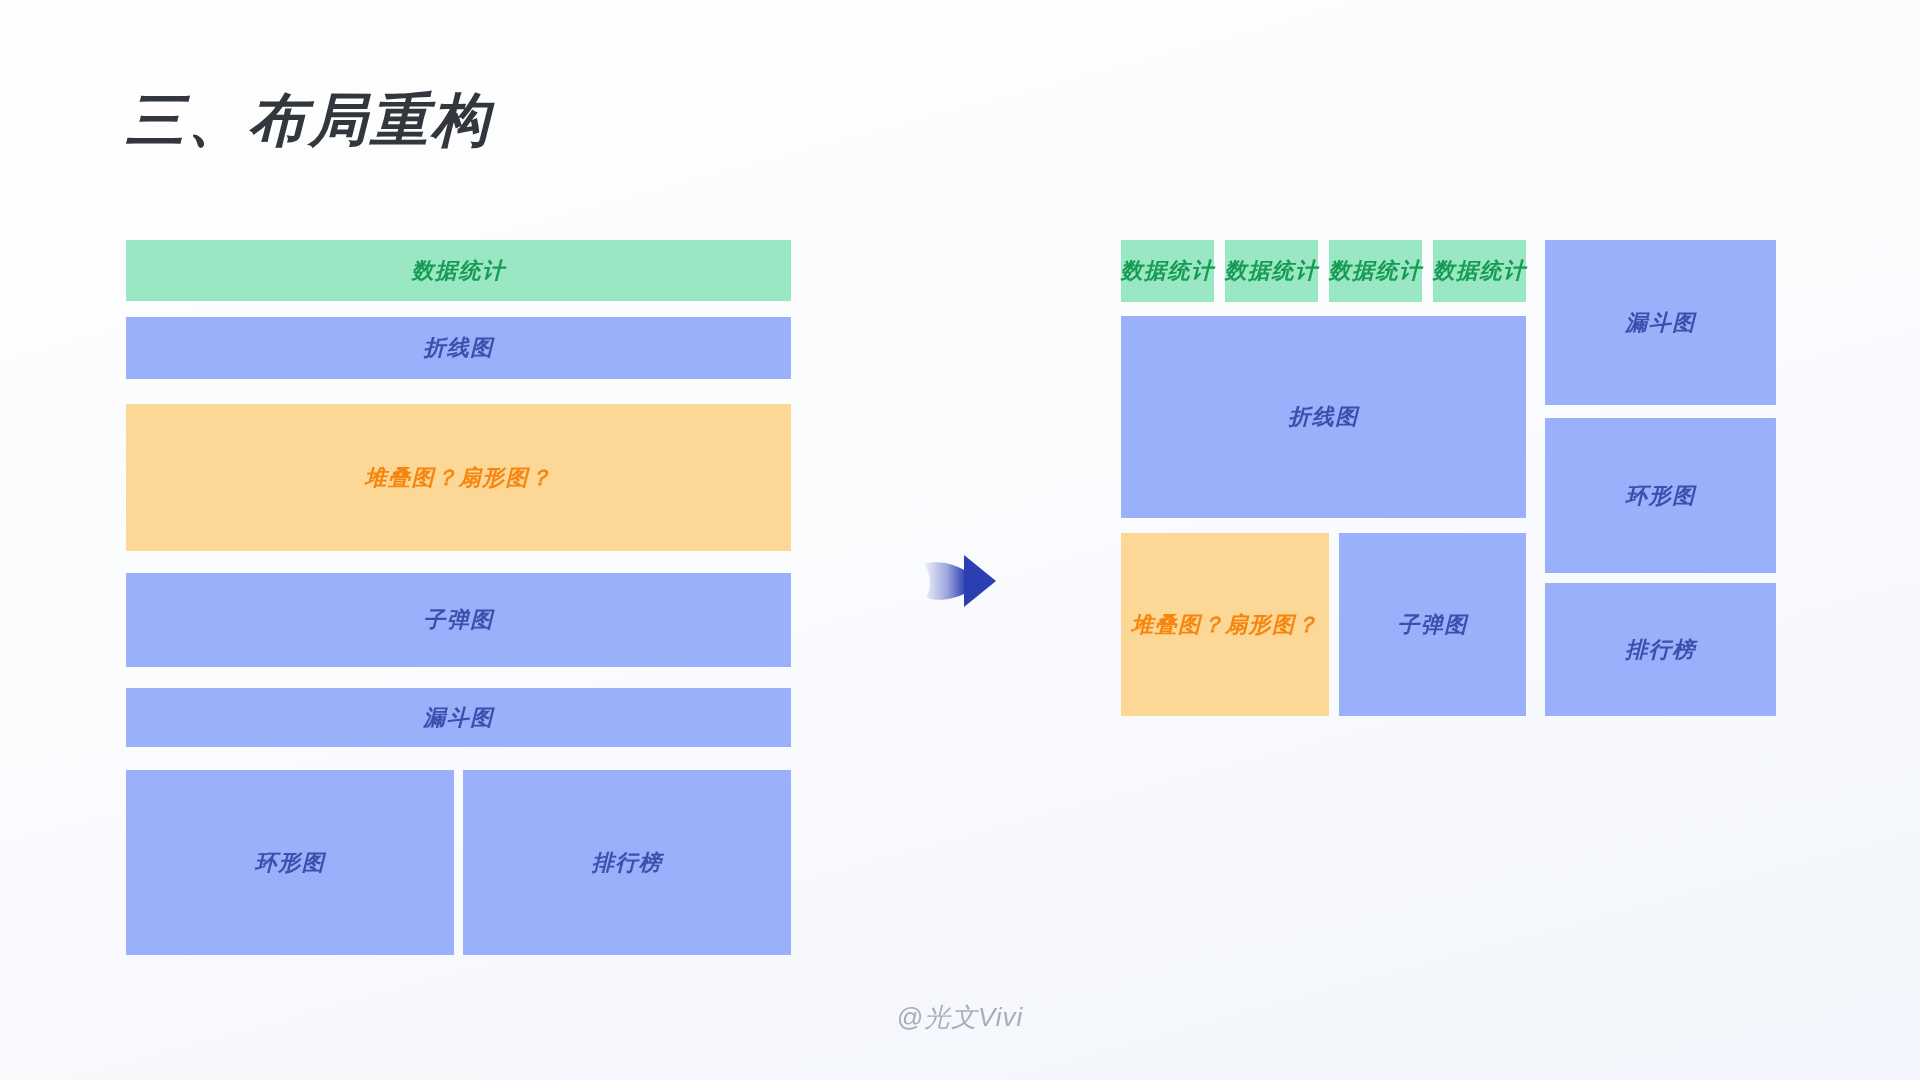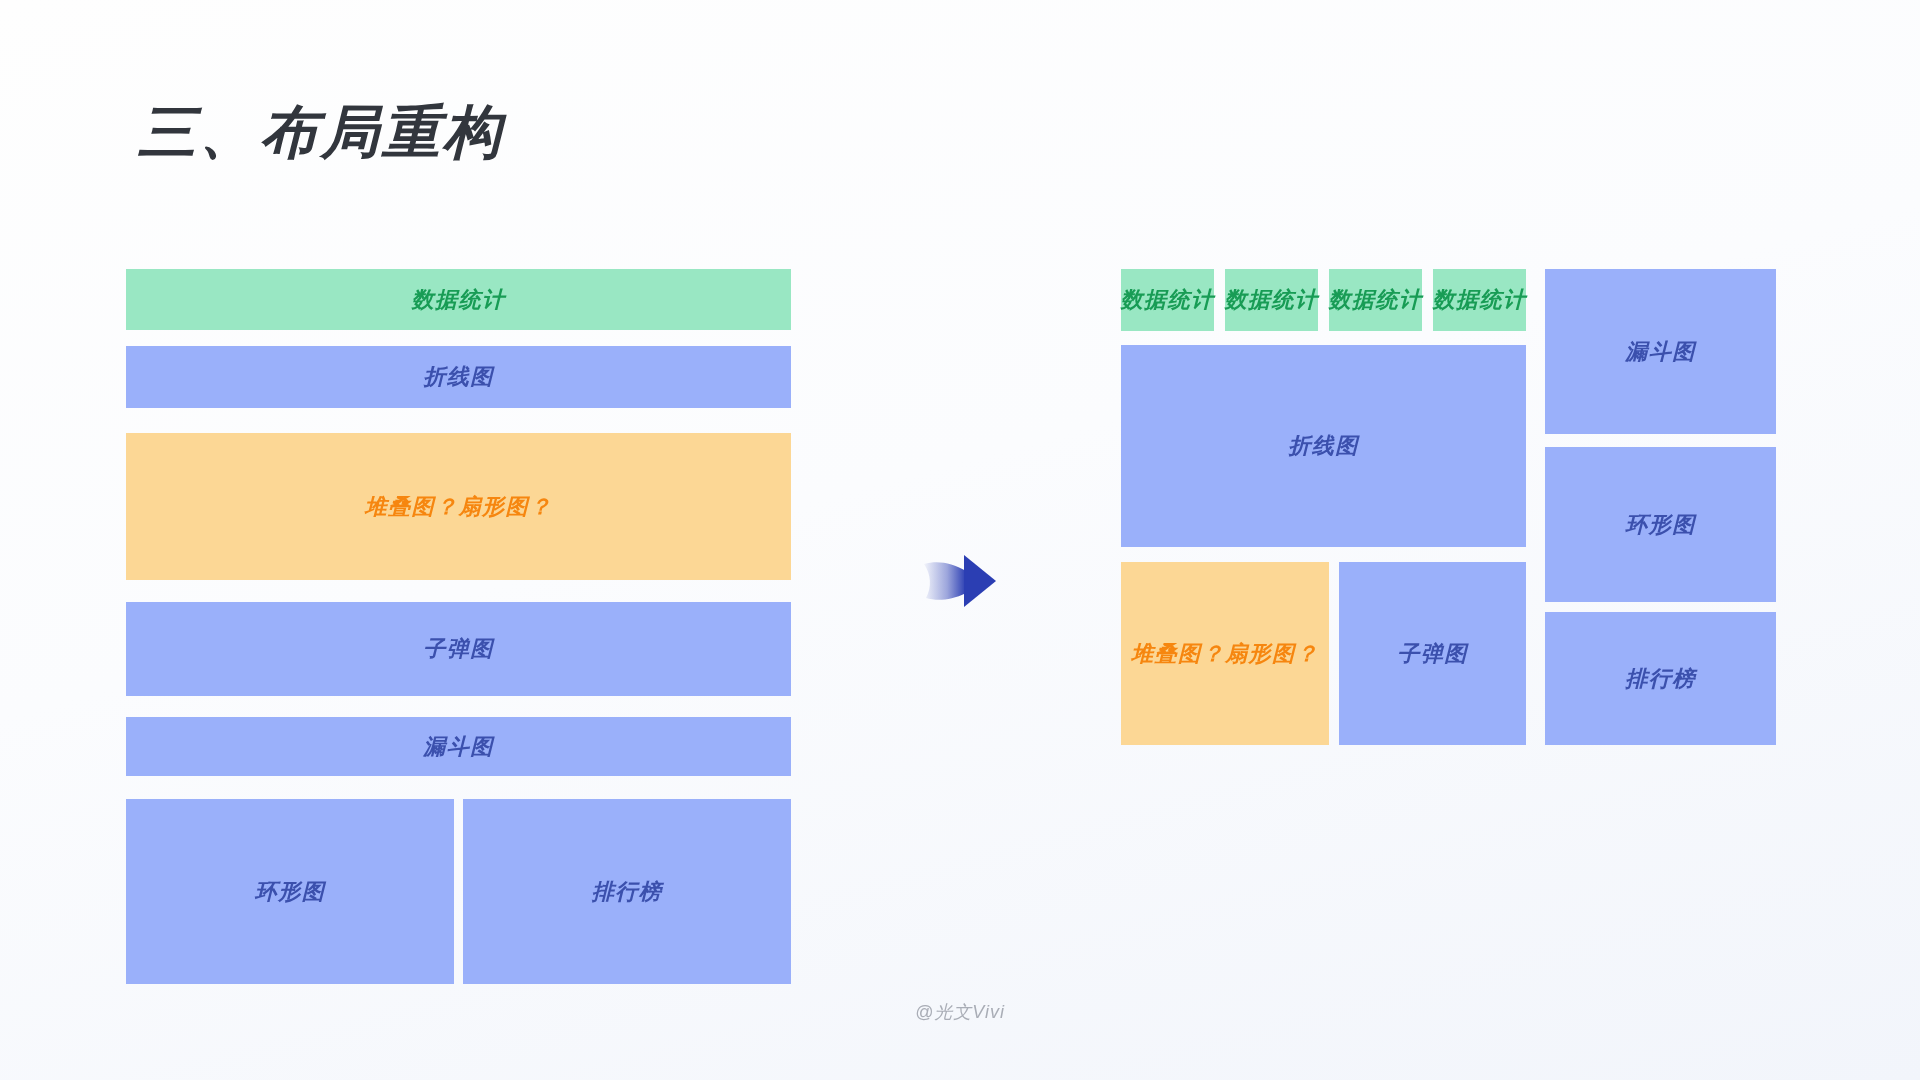--- a/index.html
+++ b/index.html
@@ -8,29 +8,29 @@
     overflow: hidden;
     position: relative;
     background: linear-gradient(165deg, #fefefe 0%, #fbfcfe 45%, #f2f5fb 100%);
     font-family: "Liberation Sans", sans-serif;
   }
   .canvas { position: absolute; inset: 0; }
 
   .page-title {
     position: absolute;
     left: 126px; top: 82px;
-    margin: 12px;
+    margin: 0;
     font-size: 58px;
     font-weight: bold;
     font-style: italic;
     letter-spacing: 3px;
     color: var(--title, #32363d);
   }
 
-  .layout { position: absolute; inset: 0; pointer-events: none; margin-top: 29px; }
+  .layout { position: absolute; inset: 0; pointer-events: none; }
 
   .block {
     position: absolute;
     display: flex;
     align-items: center;
     justify-content: center;
     font-size: 22px;
     font-weight: bold;
     font-style: italic;
     letter-spacing: 1.5px;
@@ -44,21 +44,21 @@
     position: absolute;
     left: 922px; top: 553px;
     width: 76px; height: 56px;
   }
 
   .watermark {
     position: absolute;
     left: 0; right: 0;
     top: 1000px;
     text-align: center;
-    font-size: 18px;
+    font-size: 26px;
     font-style: italic;
     letter-spacing: 1px;
     color: var(--watermark, #a9adb6);
   }
 </style>
 </head>
 <body>
 
 <div class="canvas">
 

